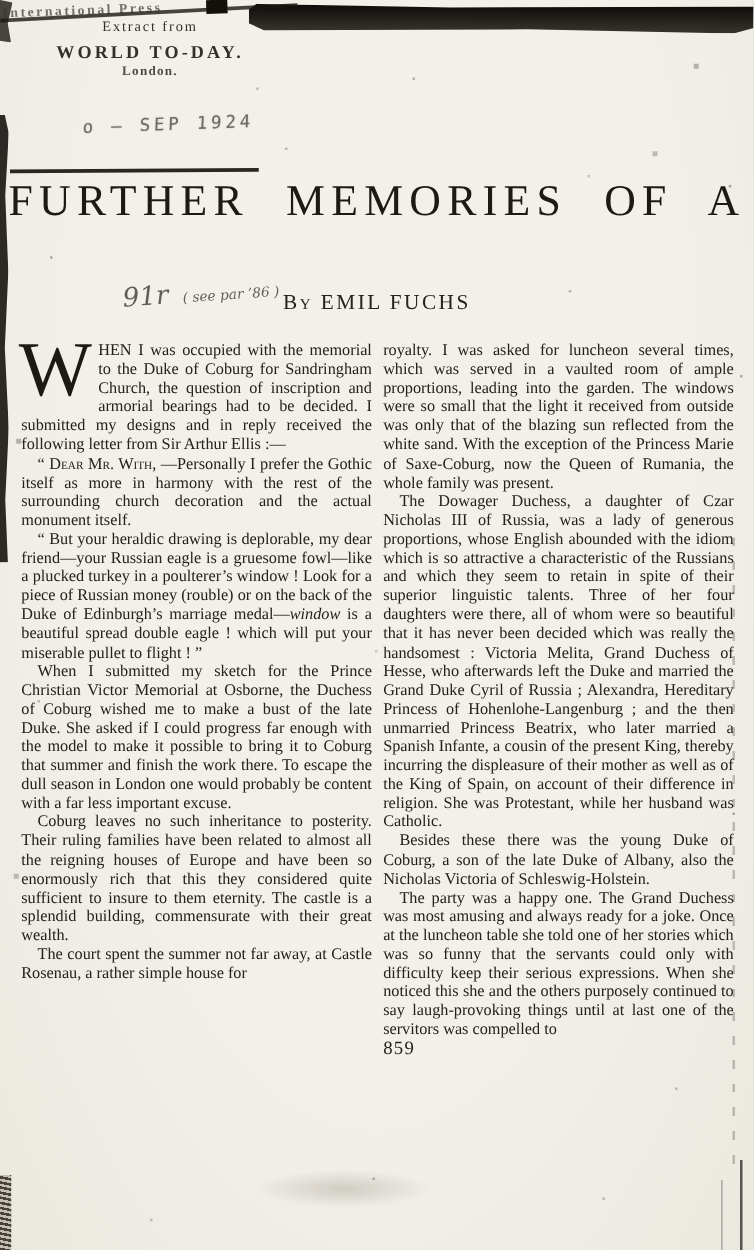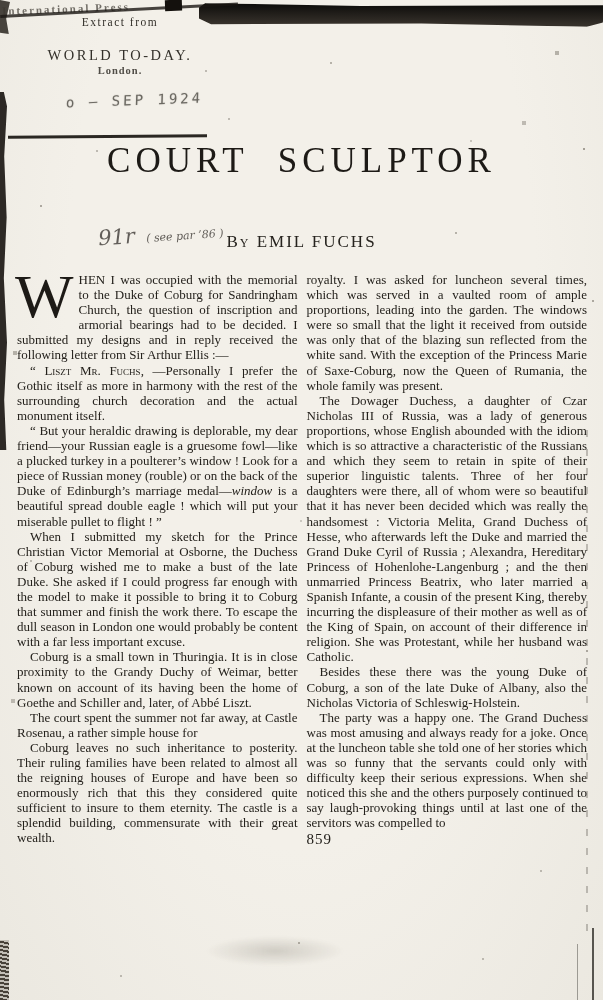--- a/index.html
+++ b/index.html
@@ -35,21 +35,21 @@
     540px 870px 0 rgba(70,63,52,.3),205px 70px 0 rgba(70,63,52,.3),470px 140px 0 rgba(70,63,52,.25);}
   
   .struck{position:absolute;left:2px;top:1px;width:220px;transform:rotate(-2deg);
     color:rgba(60,55,48,.7);font-size:11px;font-weight:700;letter-spacing:2px;white-space:nowrap;}
   .strike-line{position:absolute;left:-2px;top:8px;width:238px;height:3px;
     background:rgba(26,23,19,.8);transform:rotate(-1deg);}
   .strike-blob{position:absolute;left:163px;top:1px;width:17px;height:11px;background:#14110d;}
   
   .masthead{position:absolute;left:42px;top:16px;width:156px;text-align:center;color:#33302a;}
   .m-extract{font-size:11.5px;letter-spacing:1.5px;}
-  .m-pub{font-size:14.5px;font-weight:400;letter-spacing:2.5px;margin-top:19px;}
+  .m-pub{font-size:14.5px;font-weight:700;letter-spacing:2.5px;margin-top:6px;}
   .m-loc{font-size:10.5px;letter-spacing:1px;margin-top:1px;opacity:.85;font-weight:bold;}
   
   .stamp{position:absolute;left:66px;top:92px;font-family:"DejaVu Sans Mono",monospace;
     font-size:14px;letter-spacing:3px;color:rgba(55,52,46,.55);
     transform:rotate(-2deg) skewX(-4deg);text-shadow:0 0 1px rgba(55,52,46,.45);white-space:nowrap;}
   .handwriting{position:absolute;left:98px;top:222px;transform:rotate(-4deg);
     font-family:"DejaVu Serif",serif;font-style:italic;color:rgba(48,44,40,.75);white-space:nowrap;}
   .hw-main{font-size:21px;}
   .hw-note{font-size:11px;margin-left:6px;}
   
@@ -94,46 +94,45 @@
   <div class="masthead">
     <div class="m-extract">Extract from</div>
     <div class="m-pub">WORLD TO-DAY.</div>
     <div class="m-loc">London.</div>
   </div>
 
   <div class="stamp">o – SEP 1924</div>
 
   <div class="title-rule"></div>
   <h1 class="title" style="margin:0;font-weight:400;">
-    <span>COURT SCULPTOR</span>
+    <span>FURTHER MEMORIES OF A</span>
   </h1>
 
   <div class="byline">By EMIL FUCHS</div>
   <div class="handwriting">
     <span class="hw-main">91r</span>
     <span class="hw-note">( see par ’86 )</span>
   </div>
 
   <div class="columns">
     <div class="col">
       <p>
         <span class="dropcap">W</span>
         <span>HEN I was occupied with the memorial to the Duke of Coburg for Sandringham Church, the question of inscription and armorial bearings had to be decided. I submitted my designs and in reply received the following letter from Sir Arthur Ellis&nbsp;:—</span>
       </p>
       <p class="ind">
-        <span class="smallcaps">“ Liszt Mr. Fuchs,</span>
+        <span class="smallcaps">“ Dear Mr. With,</span>
         <span>—Personally I prefer the Gothic itself as more in harmony with the rest of the surrounding church decoration and the actual monument itself.</span>
       </p>
       <p class="ind">
         <span>“ But your heraldic drawing is deplorable, my dear friend—your Russian eagle is a gruesome fowl—like a plucked turkey in a poulterer’s window&nbsp;! Look for a piece of Russian money (rouble) or on the back of the Duke of Edinburgh’s marriage medal—</span><i>window</i><span> is a beautiful spread double eagle&nbsp;! which will put your miserable pullet to flight&nbsp;!&nbsp;”</span>
       </p>
       <p class="ind">When I submitted my sketch for the Prince Christian Victor Memorial at Osborne, the Duchess of Coburg wished me to make a bust of the late Duke. She asked if I could progress far enough with the model to make it possible to bring it to Coburg that summer and finish the work there. To escape the dull season in London one would probably be content with a far less important excuse.</p>
-      <p class="ind">Coburg is a small town in Thuringia. It is in close proximity to the Grandy Duchy of Weimar, better known on account of its having been the home of Goethe and Schiller and, later, of Abbé Liszt.</p>
+      <p class="ind">Coburg leaves no such inheritance to posterity. Their ruling families have been related to almost all the reigning houses of Europe and have been so enormously rich that this they considered quite sufficient to insure to them eternity. The castle is a splendid building, commensurate with their great wealth.</p>
       <p class="ind">The court spent the summer not far away, at Castle Rosenau, a rather simple house for</p>
-      <p class="ind">Coburg leaves no such inheritance to posterity. Their ruling families have been related to almost all the reigning houses of Europe and have been so enormously rich that this they considered quite sufficient to insure to them eternity. The castle is a splendid building, commensurate with their great wealth.</p>
     </div>
     <div class="col">
       <p>royalty. I was asked for luncheon several times, which was served in a vaulted room of ample proportions, leading into the garden. The windows were so small that the light it received from outside was only that of the blazing sun reflected from the white sand. With the exception of the Princess Marie of Saxe-Coburg, now the Queen of Rumania, the whole family was present.</p>
       <p class="ind">The Dowager Duchess, a daughter of Czar Nicholas III of Russia, was a lady of generous proportions, whose English abounded with the idiom which is so attractive a characteristic of the Russians and which they seem to retain in spite of their superior linguistic talents. Three of her four daughters were there, all of whom were so beautiful that it has never been decided which was really the handsomest&nbsp;: Victoria Melita, Grand Duchess of Hesse, who afterwards left the Duke and married the Grand Duke Cyril of Russia&nbsp;; Alexandra, Hereditary Princess of Hohenlohe-Langenburg&nbsp;; and the then unmarried Princess Beatrix, who later married a Spanish Infante, a cousin of the present King, thereby incurring the displeasure of their mother as well as of the King of Spain, on account of their difference in religion. She was Protestant, while her husband was Catholic.</p>
       <p class="ind">Besides these there was the young Duke of Coburg, a son of the late Duke of Albany, also the Nicholas Victoria of Schleswig-Holstein.</p>
       <p class="ind">The party was a happy one. The Grand Duchess was most amusing and always ready for a joke. Once at the luncheon table she told one of her stories which was so funny that the servants could only with difficulty keep their serious expressions. When she noticed this she and the others purposely continued to say laugh-provoking things until at last one of the servitors was compelled to</p>
       <div class="page-number">859</div>
     </div>
   </div>
 

